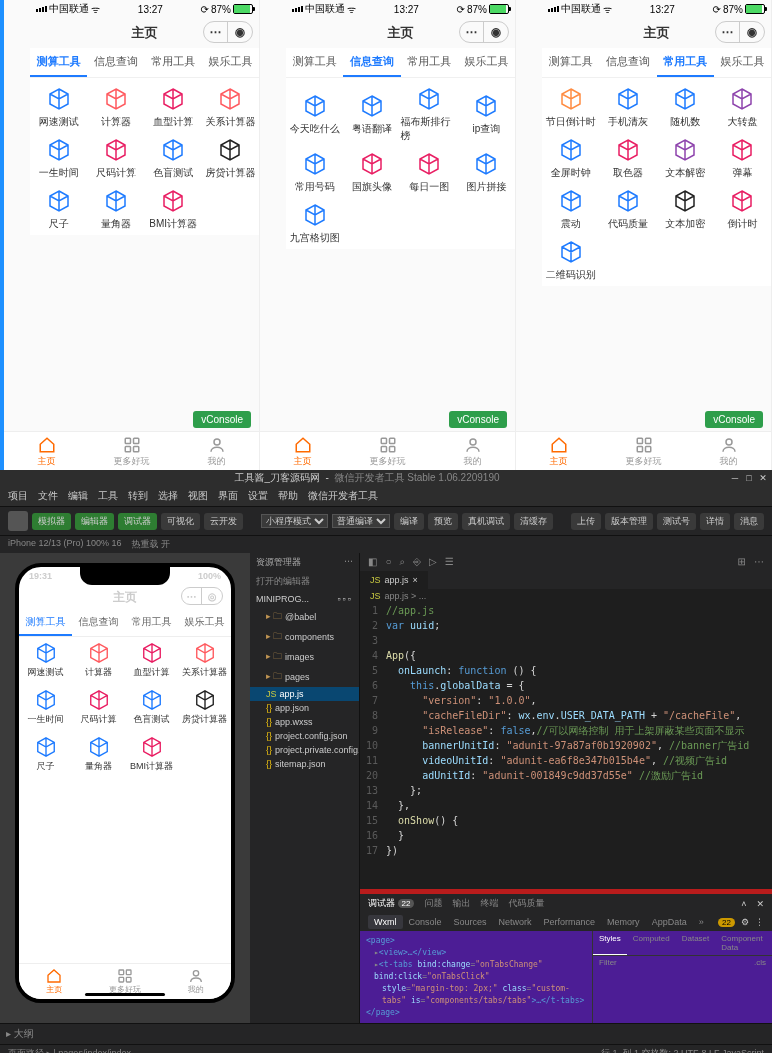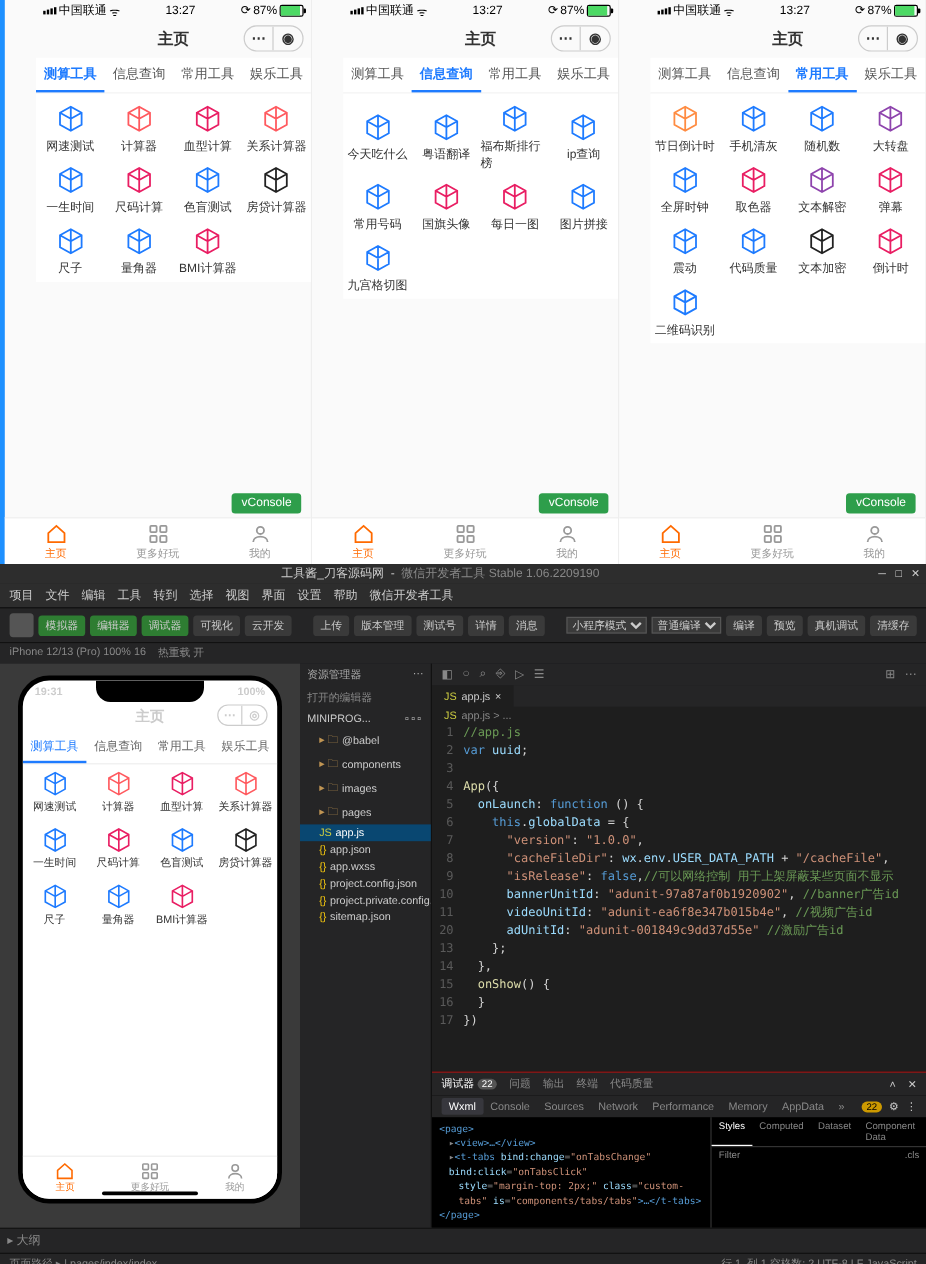--- a/index.html
+++ b/index.html
@@ -79,21 +79,21 @@
   .ed-tabs{display:flex;background:#252526;font-size:9px;}
   .ed-tab{padding:4px 10px;background:#2d2d2d;display:flex;align-items:center;gap:4px;}
   .ed-tab.active{background:#1e1e1e;}
   .breadcrumb{padding:2px 10px;font-size:9px;color:#888;display:flex;gap:4px;align-items:center;}
   .code{flex:1;font-family:Consolas,monospace;font-size:10px;line-height:15px;padding-left:4px;overflow:hidden;}
   .code-line{display:flex;}
   .ln{width:22px;text-align:right;color:#5a5a5a;padding-right:8px;flex-shrink:0;}
   .lc{white-space:pre;}
   .c-cm{color:#6a9955;} .c-kw{color:#569cd6;} .c-fn{color:#dcdcaa;} .c-st{color:#ce9178;} .c-pr{color:#9cdcfe;} .c-pn{color:#d4d4d4;}
   
-  .debug-panel{background:#000000;border-top:1px solid #b91c1c;}
+  .debug-panel{background:#4c1d95;border-top:5px solid #b91c1c;}
   .dp-tabs{display:flex;gap:10px;padding:3px 8px;font-size:9px;background:#252526;align-items:center;}
   .dp-tabs .dt{color:#888;}
   .dp-tabs .dt.active{color:#fff;}
   .badge{background:#555;border-radius:7px;padding:0 4px;font-size:8px;}
   .badge.warn{background:#c90;color:#000;}
   .dp-sub{display:flex;justify-content:space-between;padding:2px 8px;background:#252526;font-size:9px;}
   .dp-sub .dt{padding:2px 6px;color:#888;}
   .dp-sub .dt.active{background:#37373d;color:#fff;border-radius:2px;}
   .dp-body{display:flex;}
   .dp-left{flex:1;padding:4px 6px;font-size:8px;font-family:Consolas,monospace;color:#888;line-height:12px;}
@@ -579,34 +579,34 @@
     </div>
   <div class="toolbar">
     <div class="toolbar-group" id="primaryTools">
         <span style="width:20px;height:20px;background:#555;border-radius:3px;display:inline-block"></span>
         <div class="tool-btn green">模拟器</div>
         <div class="tool-btn green">编辑器</div>
         <div class="tool-btn green">调试器</div>
         <div class="tool-btn ">可视化</div>
         <div class="tool-btn ">云开发</div>
       </div>
-    <div class="toolbar-group" id="rightTools">
-        <div class="tool-btn">上传</div>
-        <div class="tool-btn">版本管理</div>
-        <div class="tool-btn">测试号</div>
-        <div class="tool-btn">详情</div>
-        <div class="tool-btn">消息</div>
-      </div>
     <div class="toolbar-group" id="midTools">
         <select style="background:#3a3a3a;color:#ccc;border:1px solid #555;font-size:9px"><option>小程序模式</option></select>
         <select style="background:#3a3a3a;color:#ccc;border:1px solid #555;font-size:9px"><option>普通编译</option></select>
         <div class="tool-btn">编译</div>
         <div class="tool-btn">预览</div>
         <div class="tool-btn">真机调试</div>
         <div class="tool-btn">清缓存</div>
+      </div>
+    <div class="toolbar-group" id="rightTools">
+        <div class="tool-btn">上传</div>
+        <div class="tool-btn">版本管理</div>
+        <div class="tool-btn">测试号</div>
+        <div class="tool-btn">详情</div>
+        <div class="tool-btn">消息</div>
       </div>
   </div>
   <div class="dev-strip">
     <span>iPhone 12/13 (Pro) 100%  16</span>
     <span>热重载 开</span>
   </div>
   <div class="ide-body">
 
     <div class="sim-pane">
       <div class="sim-phone">

